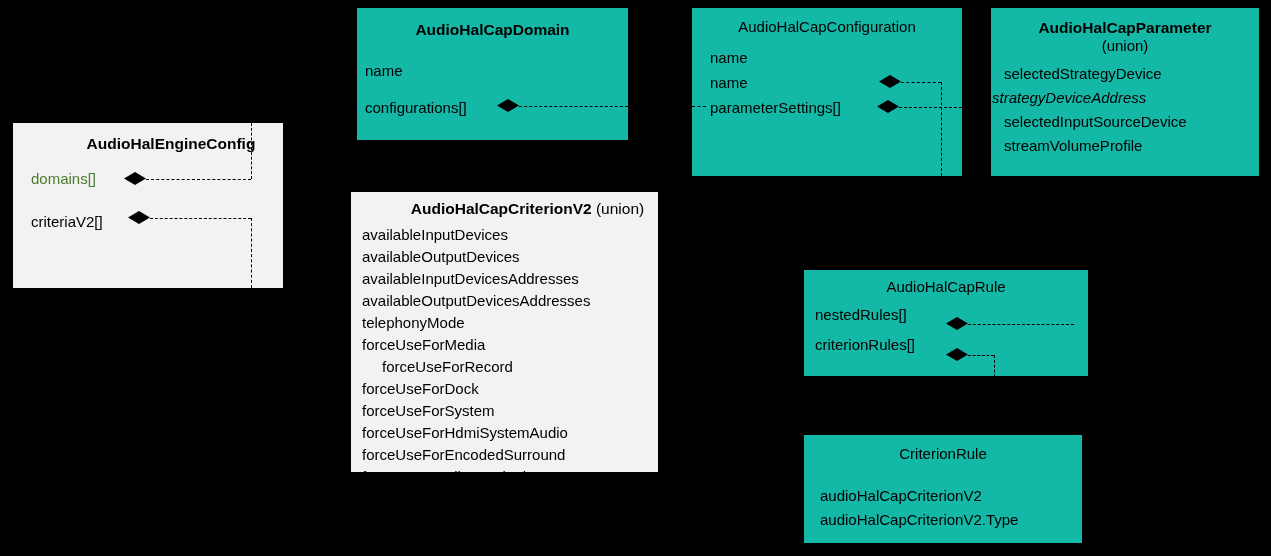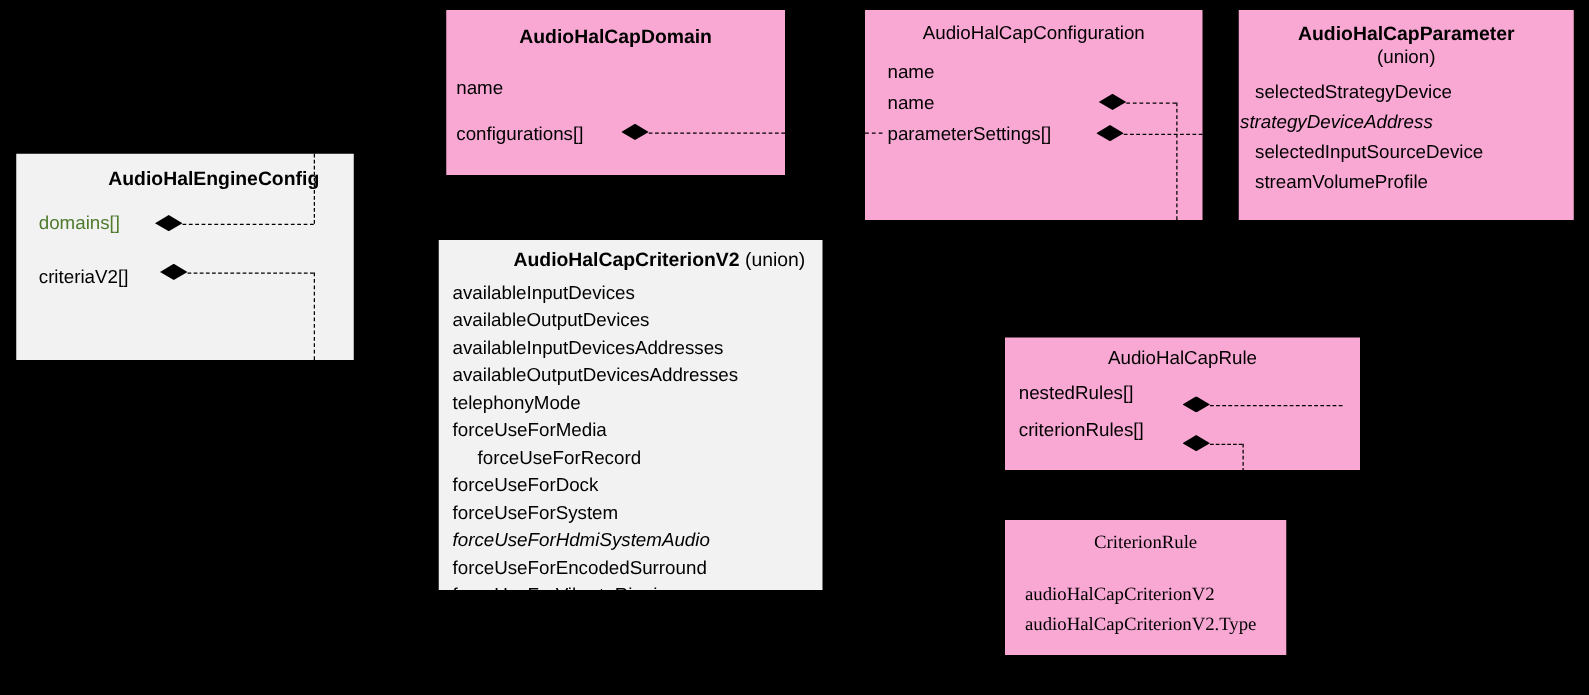--- a/index.html
+++ b/index.html
@@ -15,21 +15,21 @@
     overflow: hidden;
     font-family: "Liberation Sans", sans-serif;
     -webkit-font-smoothing: antialiased;
   }
   .uml-box {
     position: absolute;
     box-sizing: border-box;
     overflow: hidden;
   }
   .box-gray  { background: #f2f2f2; padding-left: 46px; }
-  .box-green { background: #f9a8d4; }
+  .box-green { background: #14b8a6; }
 
   .box-title {
     text-align: center;
     font-weight: bold;
     font-size: 15.5px;
     color: #000000;
     line-height: 1.15;
     white-space: nowrap;
   }
   .box-title.plain { font-weight: normal; font-size: 15px; }
@@ -117,33 +117,33 @@
     <div style="position:absolute; left:11px; top:35px;">
       <div class="field" style="margin-bottom:7px;">availableInputDevices</div>
       <div class="field" style="margin-bottom:7px;">availableOutputDevices</div>
       <div class="field" style="margin-bottom:7px;">availableInputDevicesAddresses</div>
       <div class="field" style="margin-bottom:7px;">availableOutputDevicesAddresses</div>
       <div class="field" style="margin-bottom:7px;">telephonyMode</div>
       <div class="field" style="margin-bottom:7px;">forceUseForMedia</div>
       <div class="field" style="margin-bottom:7px;margin-left:20px;">forceUseForRecord</div>
       <div class="field" style="margin-bottom:7px;">forceUseForDock</div>
       <div class="field" style="margin-bottom:7px;">forceUseForSystem</div>
-      <div class="field" style="margin-bottom:7px;font-style:italic;">forceUseForHdmiSystemAudio</div>
+      <div class="field" style="margin-bottom:7px;">forceUseForHdmiSystemAudio</div>
       <div class="field" style="margin-bottom:7px;">forceUseForEncodedSurround</div>
       <div class="field">forceUseForVibrateRinging</div>
     </div>
   </div>
 
   <div class="uml-box box-green" style="left:804px; top:270px; width:284px; height:106px;">
     <div class="box-title plain" style="margin-top:8px;">AudioHalCapRule</div>
     <div class="field" style="position:absolute; left:11px; top:37px;">nestedRules[]</div>
     <div class="field" style="position:absolute; left:11px; top:67px;">criterionRules[]</div>
   </div>
 
-  <div class="uml-box box-green" style="left:804px; top:416px; width:225px; height:108px;font-family:Liberation Serif, serif;">
+  <div class="uml-box box-green" style="left:804px; top:435px; width:278px; height:108px;">
     <div class="box-title plain" style="margin-top:10px;">CriterionRule</div>
     <div class="field" style="position:absolute; left:16px; top:53px;">audioHalCapCriterionV2</div>
     <div class="field" style="position:absolute; left:16px; top:77px;">audioHalCapCriterionV2.Type</div>
   </div>
 
   <div class="conn-layer">
 
     <div class="diamond" style="left:124px; top:172px;"></div>
     <div class="hline" style="left:146px; top:179px; width:105px;"></div>
     <div class="vline" style="left:251px; top:123px; height:56px;"></div>

